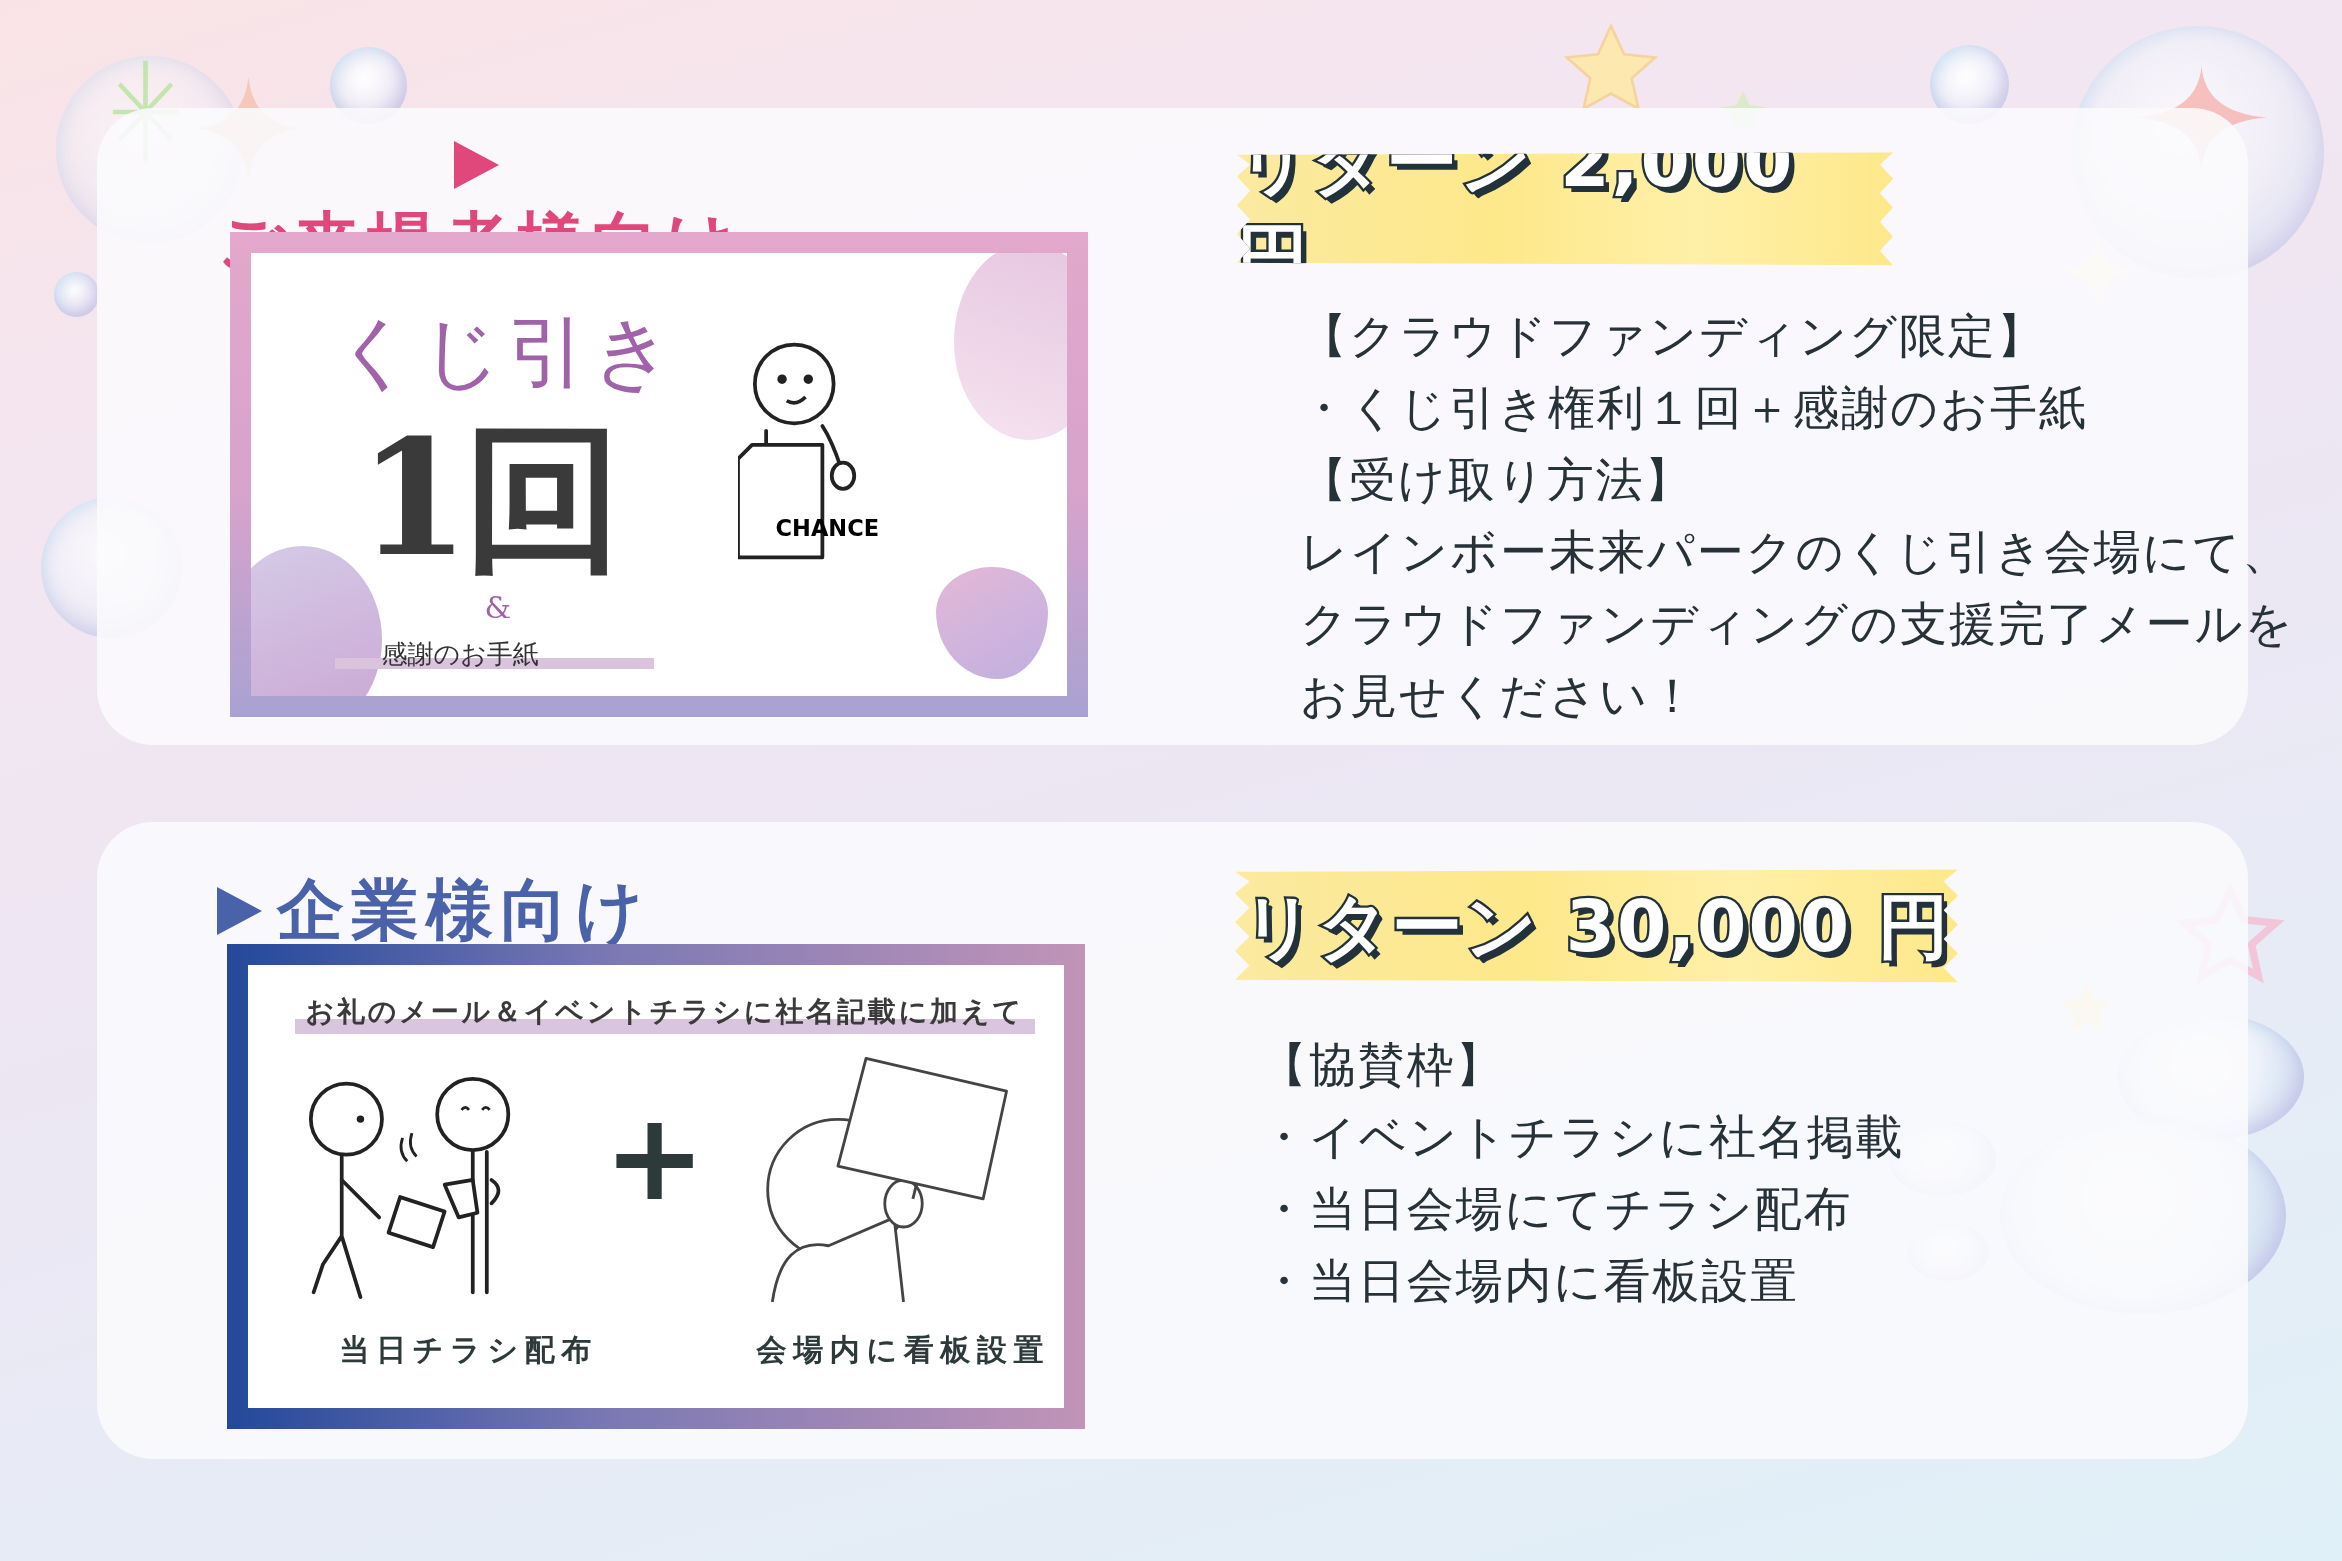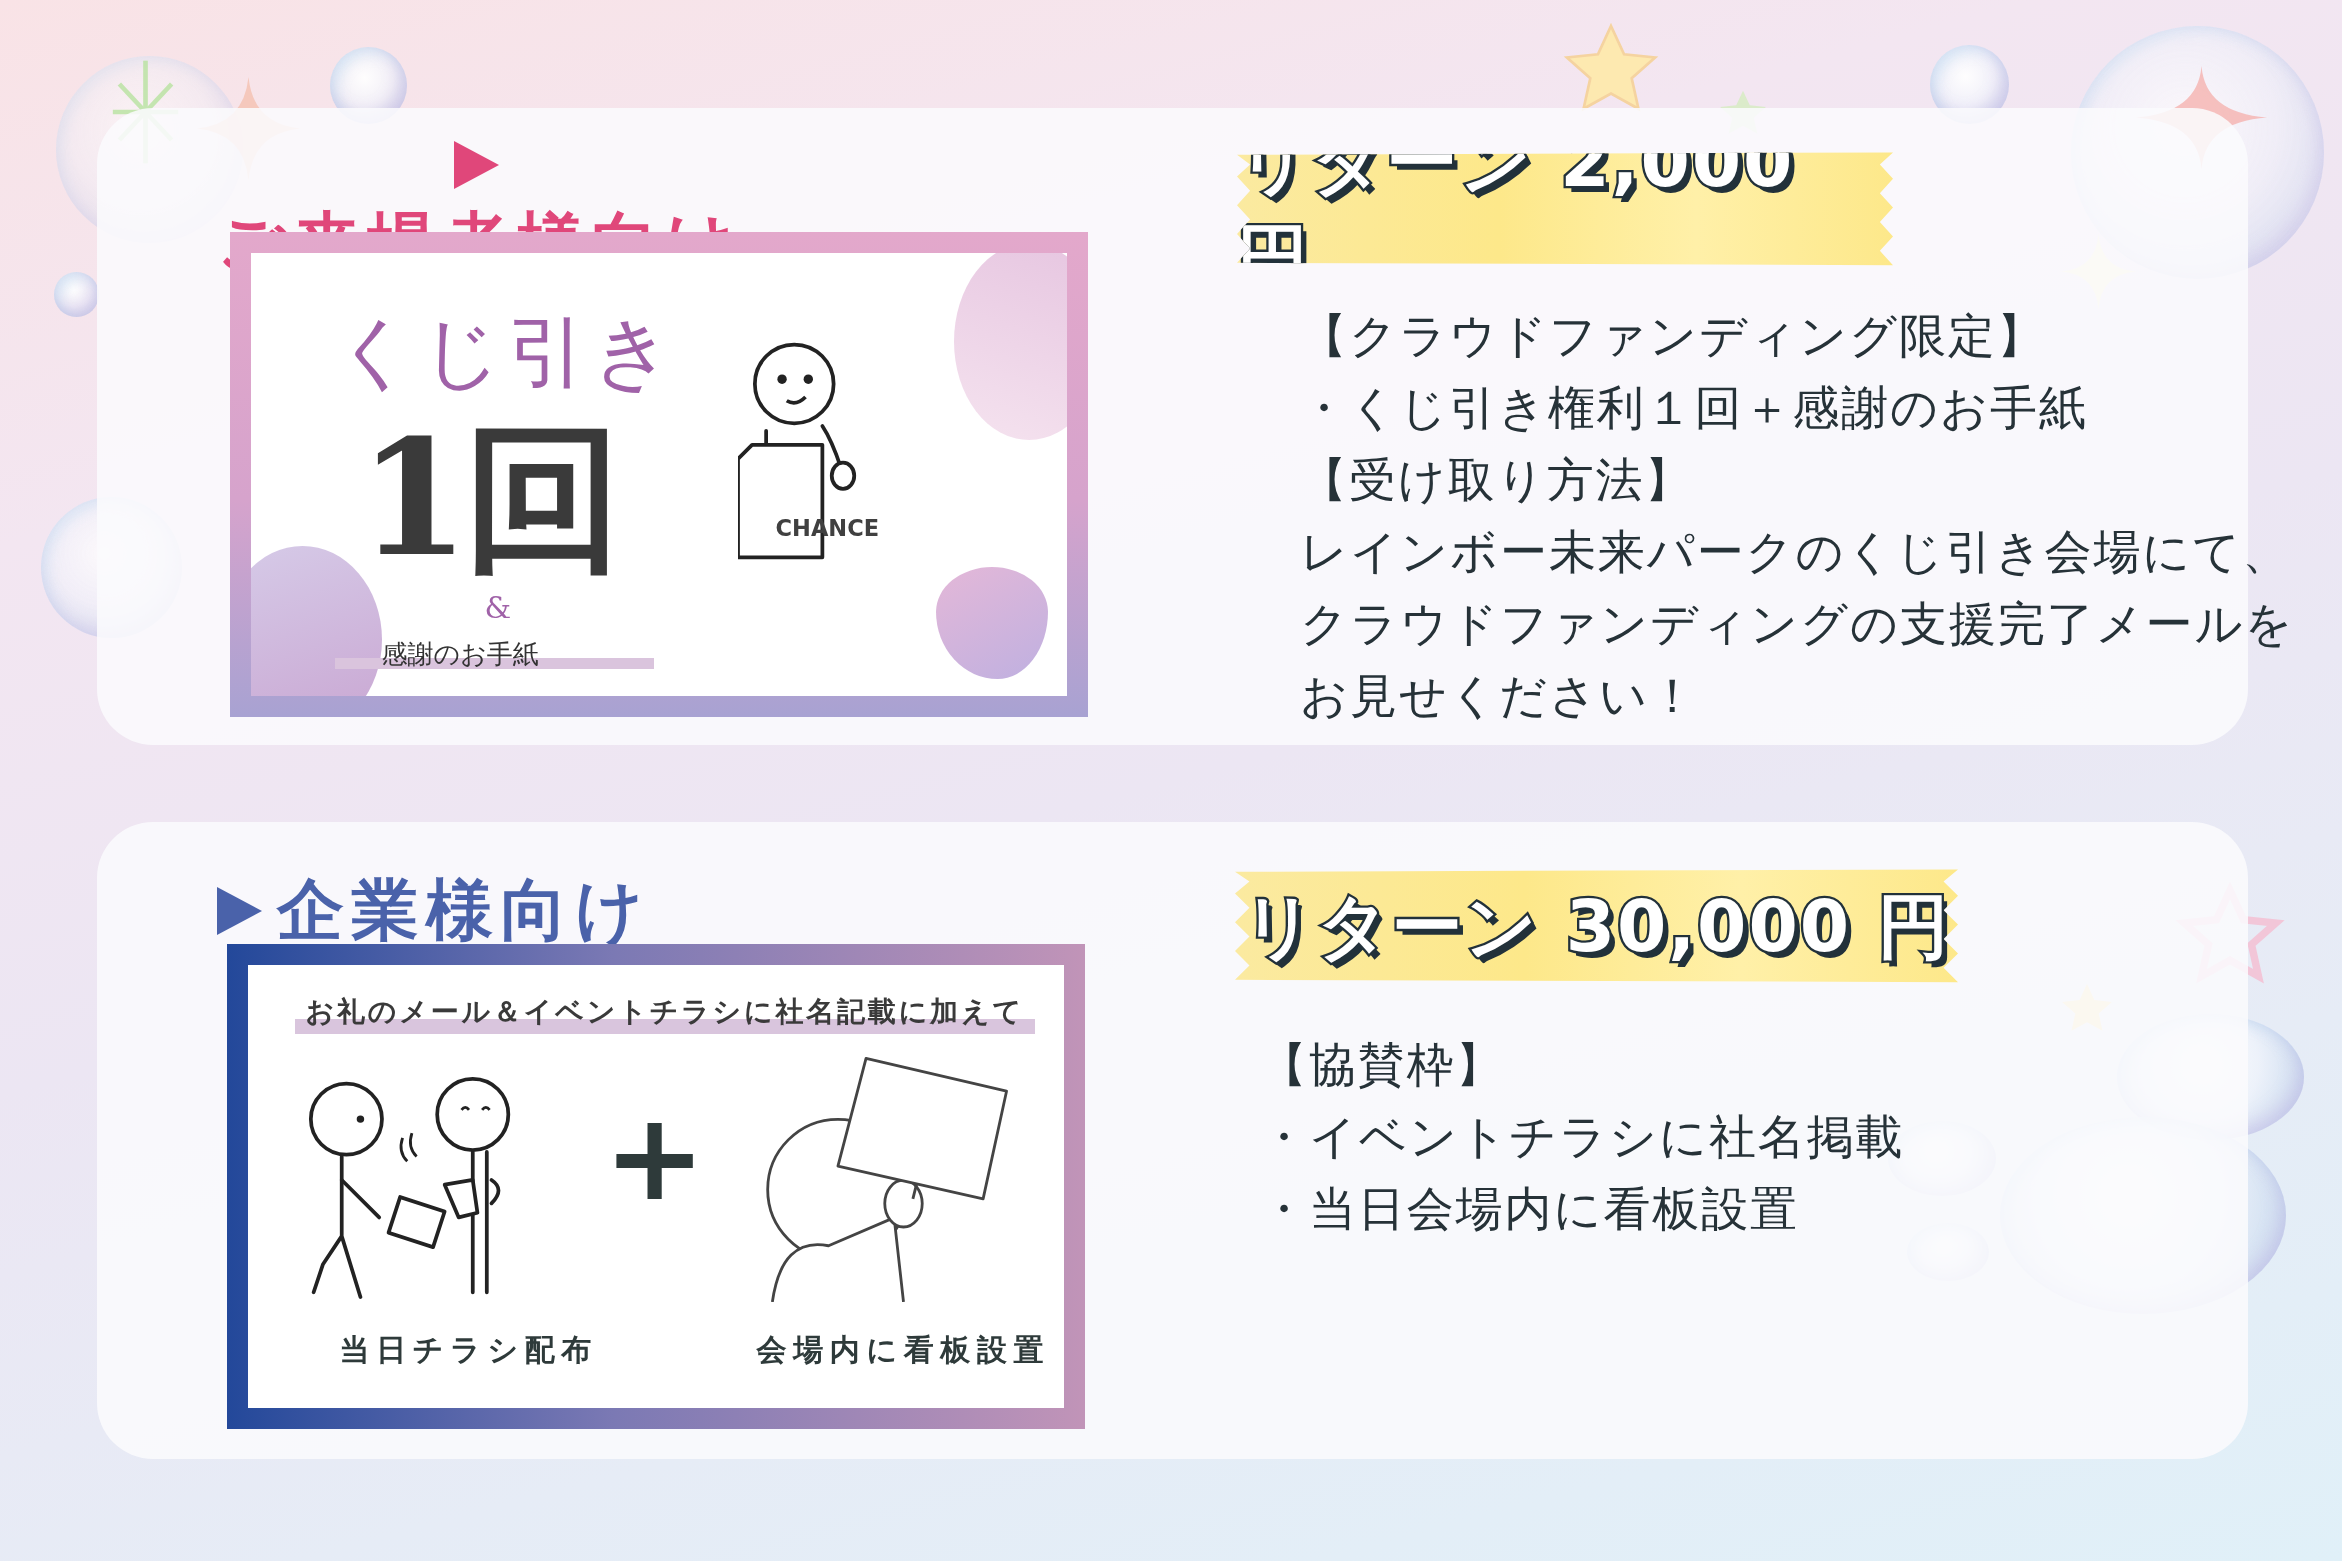--- a/index.html
+++ b/index.html
@@ -156,21 +156,21 @@
         <path d="M38 120 L38 170"></path>
           <path d="M90 95 Q100 110 110 140"></path>
         <ellipse cx="112" cy="148" rx="12" ry="14" fill="#fff"></ellipse>
         <path d="M30 100 L30 175 Q40 180 50 175 L50 140"></path>
         <path d="M0 130 L15 115 L90 115 L90 235 L0 235 Z" fill="#fff"></path>
       </g>
       <circle cx="47" cy="45" r="5" fill="#222"></circle>
         <circle cx="75" cy="45" r="5" fill="#222"></circle>
       <path d="M52 68 Q62 74 72 64" fill="none" stroke="#222" stroke-width="4"></path>
     </svg>
-    <div style="position:absolute;left:525px;top:262px;font-size:22.5px;font-weight:bold;color:#404040;">CHANCE</div>
+    <div style="position:absolute;left:525px;top:262px;font-size:22.5px;font-weight:bold;color:#000000;">CHANCE</div>
   </div>
 </div>
 
 <div class="return-banner return-1">
   <span class="return-text">リターン 2,000 円</span>
 </div>
 
 <div class="desc desc-1">
   <div>【クラウドファンディング限定】</div>
   <div>・くじ引き権利１回＋感謝のお手紙</div>
@@ -220,15 +220,16 @@
   </div>
 </div>
 
 <div class="return-banner return-2">
   <span class="return-text">リターン 30,000 円</span>
 </div>
 
 <div class="desc desc-2">
   <div>【協賛枠】</div>
   <div>・イベントチラシに社名掲載</div>
+  <div>・当日会場にてチラシ配布</div>
   <div>・当日会場内に看板設置</div>
 </div>
 
 
 </body></html>

